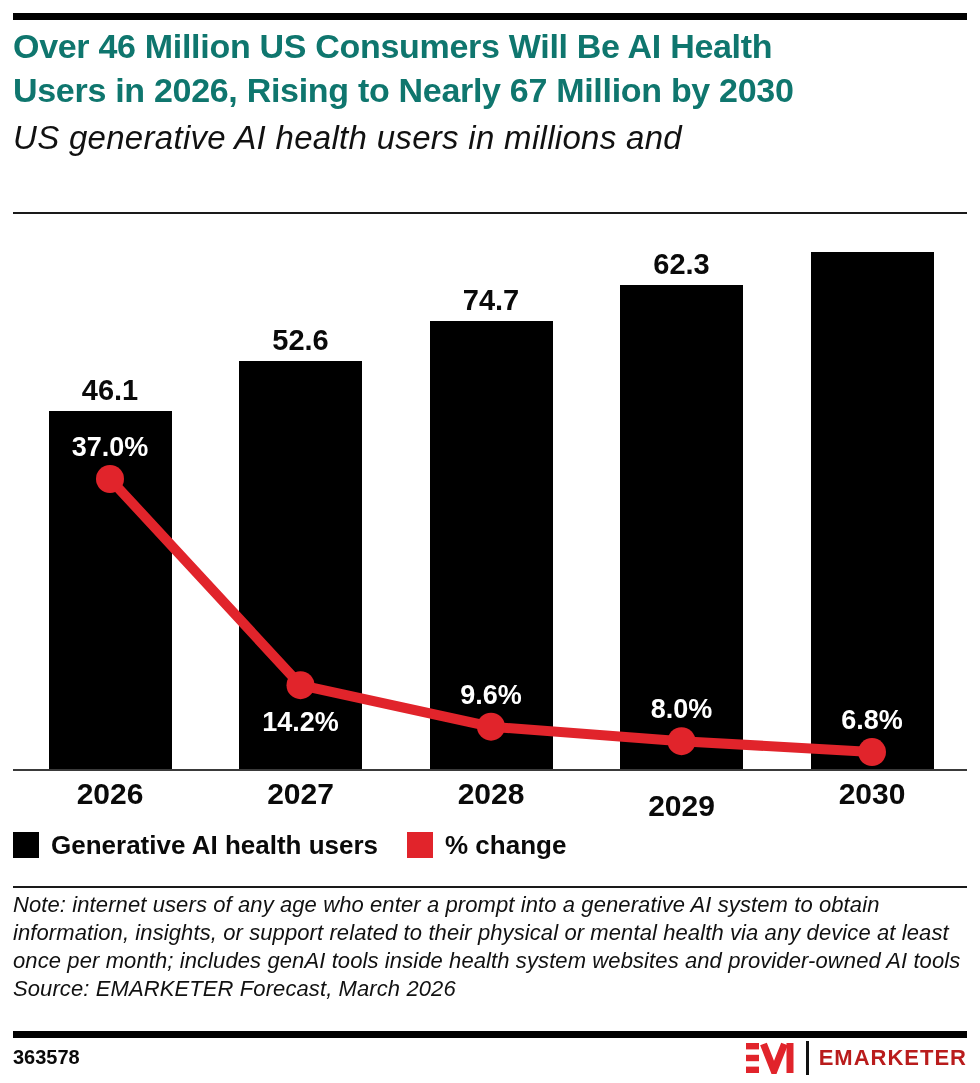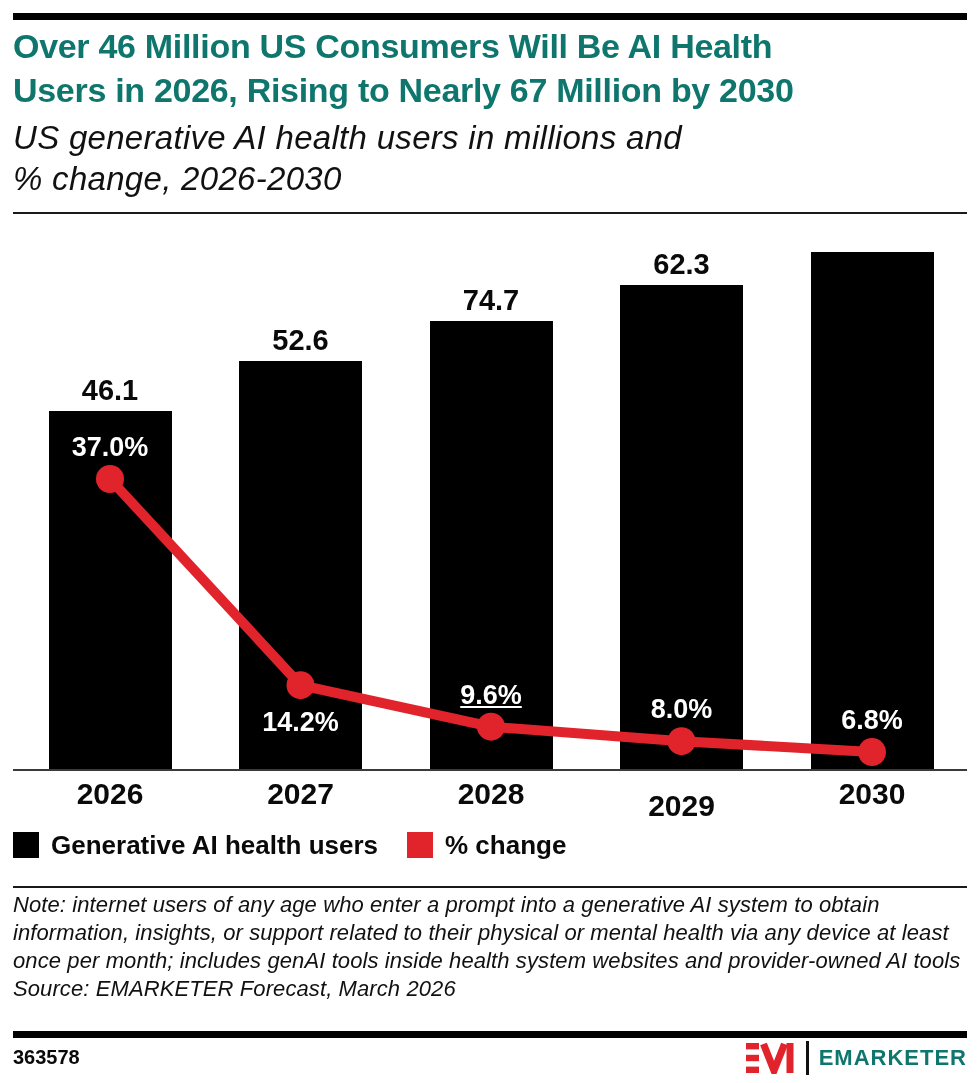--- a/index.html
+++ b/index.html
@@ -32,37 +32,36 @@
   .legend-swatch{width:26px;height:26px;display:inline-block;margin-right:12px;}
   .legend-label{font-size:26px;font-weight:700;color:#0a0a0a;white-space:nowrap;}
   
   .note-block{position:absolute;left:13px;top:891px;width:954px;color:#111;
               font-size:22px;font-style:italic;line-height:28px;letter-spacing:0.1px;}
   .bottom-bar{top:1031px;height:7px;}
   .footer-id{position:absolute;left:13px;top:1046px;font-size:20px;font-weight:700;color:#0a0a0a;}
   .logo{position:absolute;right:13px;top:1040px;height:36px;display:flex;align-items:center;}
   .logo-mark{display:block;}
   .logo-sep{width:3px;height:34px;background:#111;margin:0 10px 0 12px;}
-  .logo-word{font-size:22px;font-weight:700;color:#0f766e;letter-spacing:1px;}
+  .logo-word{font-size:22px;font-weight:700;color:#b91c1c;letter-spacing:1px;}
 </style>
 </head>
 <body>
 
 <div class="page">
 
   <div class="rule top-bar"></div>
 
   <div class="title">
     <div>Over 46 Million US Consumers Will Be AI Health</div>
     <div>Users in 2026, Rising to Nearly 67 Million by 2030</div>
   </div>
 
   <div class="subtitle">
     <div>US generative AI health users in millions and</div>
-    <div>% change, 2026-2030</div>
   </div>
 
   <div class="divider div-1"></div>
 
   <div class="plot" id="plot">
     <div class="axis-line"></div>
   <div class="bar" style="left: 35.5px; bottom: 2px; width: 123px; height: 358px; background: rgb(0, 0, 0);"></div>
       <div class="bar-label" style="left: 22px; bottom: 366px;">46.1</div>
       <div class="bar" style="left: 226px; bottom: 2px; width: 123px; height: 408px; background: rgb(0, 0, 0);"></div>
       <div class="bar-label" style="left: 212.5px; bottom: 416px;">52.6</div>
@@ -74,21 +73,21 @@
       <svg width="954" height="557" class="line-svg">
         <polyline points="97,265.02000000000004 287.5,471.132 478,512.716 668.5,527.1800000000001 859,538.028" fill="none" stroke="#E1242B" stroke-width="10" stroke-linecap="round"></polyline>
         <circle cx="97" cy="265.02000000000004" r="14" fill="#E1242B"></circle>
         <circle cx="287.5" cy="471.132" r="14" fill="#E1242B"></circle>
         <circle cx="478" cy="512.716" r="14" fill="#E1242B"></circle>
         <circle cx="668.5" cy="527.1800000000001" r="14" fill="#E1242B"></circle>
         <circle cx="859" cy="538.028" r="14" fill="#E1242B"></circle>
       </svg>
       <div class="pct-label" style="left: 17px; top: 219.02px;">37.0%</div>
       <div class="pct-label" style="left: 207.5px; top: 494.132px;">14.2%</div>
-      <div class="pct-label" style="left: 398px; top: 466.716px; text-decoration: underline;">9.6%</div>
+      <div class="pct-label" style="left: 398px; top: 466.716px;">9.6%</div>
       <div class="pct-label" style="left: 588.5px; top: 481.18px;">8.0%</div>
       <div class="pct-label" style="left: 779px; top: 492.028px;">6.8%</div>
     </div>
 
   <div class="xlabels" id="xlabels">
       <div class="xlabel" style="left: 22px;">2026</div>
       <div class="xlabel" style="left: 212.5px;">2027</div>
       <div class="xlabel" style="left: 403px;">2028</div>
       <div class="xlabel" style="left: 593.5px; margin-top: 12px;">2029</div>
       <div class="xlabel" style="left: 784px;">2030</div>

